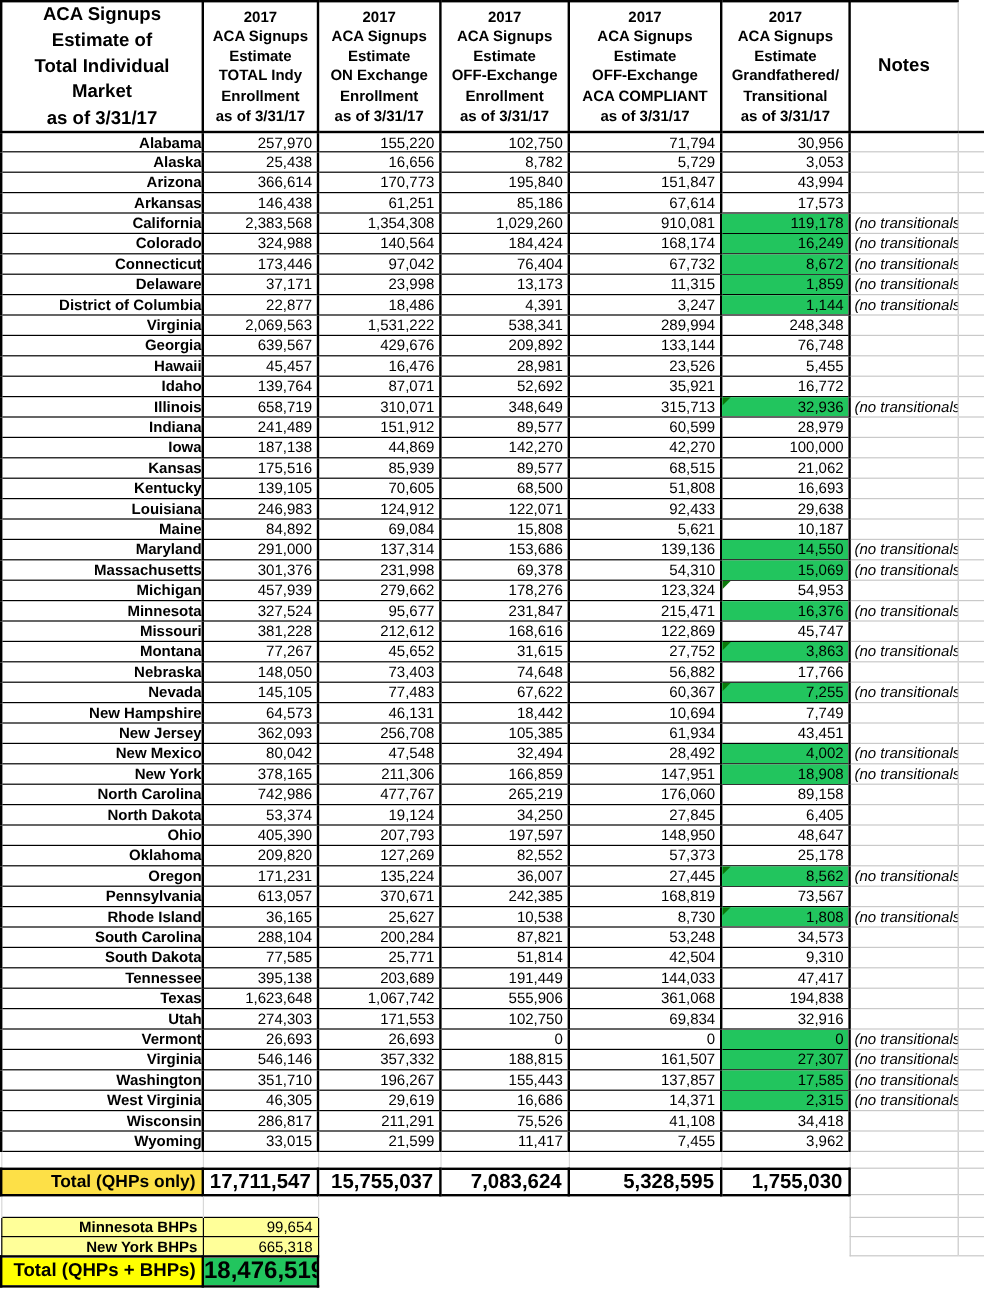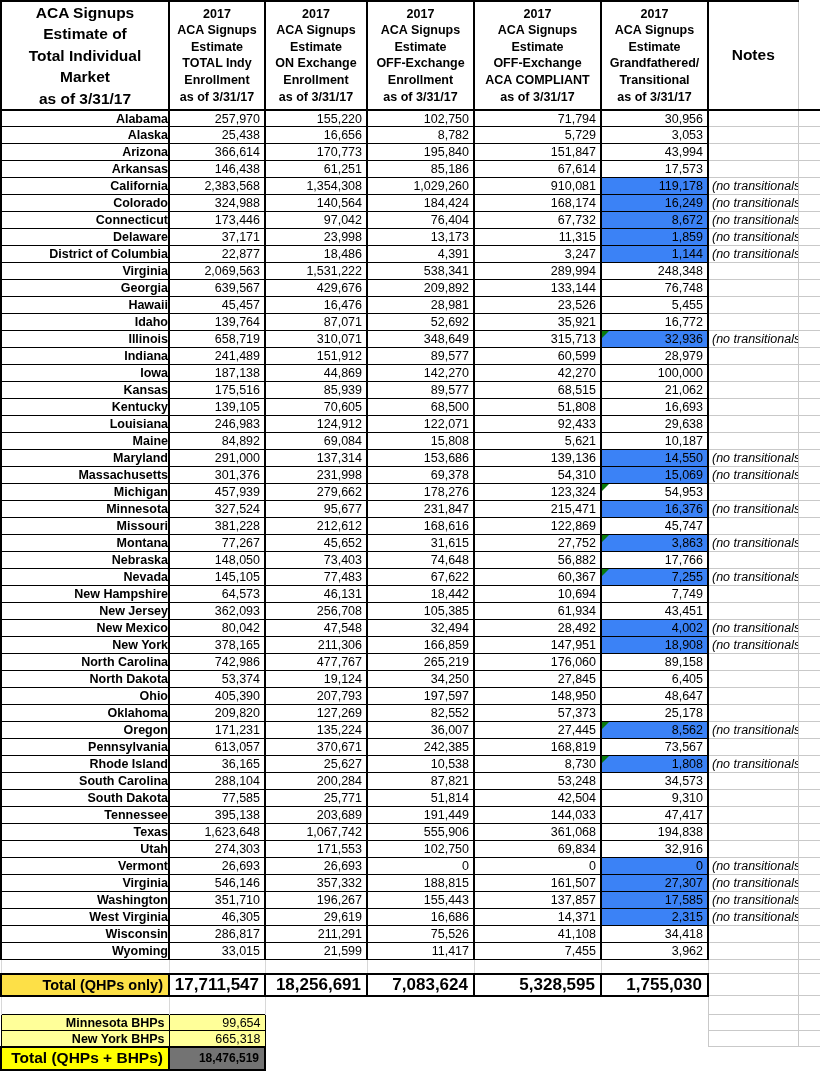--- a/index.html
+++ b/index.html
@@ -7,35 +7,35 @@
   table{border-collapse:collapse;table-layout:fixed;width:820px;}
   td,th{padding:0;font-size:12.5px;color:#000;overflow:hidden;white-space:nowrap;}
   tr.hdr{height:107px;}
   .hcell{border:2px solid #000;font-weight:bold;text-align:center;vertical-align:middle;white-space:pre-line;font-size:12.5px;line-height:1.33;}
   .hcell.big{font-size:15.5px;line-height:1.38;}
   .hcell.notes{font-size:15.5px;border-right:1px solid #c9c9c9;}
   .hcell-extra{border-bottom:2px solid #000;}
   tr.r{height:17px;}
   .state-cell{font-weight:bold;text-align:right;padding-right:0;border-left:2px solid #000;border-right:2px solid #000;border-bottom:1px solid #000;border-top:1px solid #000;}
   .num{text-align:right;padding-right:4px;border-left:2px solid #000;border-right:2px solid #000;border-bottom:1px solid #000;border-top:1px solid #000;position:relative;}
-  .hl{background:#3b82f6;}
+  .hl{background:#22c55e;}
   .marker{position:absolute;top:0;left:0;width:0;height:0;border-top:7px solid #0b7a0b;border-right:7px solid transparent;}
   .note-cell{font-style:italic;padding-left:3px;border-bottom:1px solid #c9c9c9;font-size:12.5px;}
   .extra-cell{border-bottom:1px solid #c9c9c9;border-left:1px solid #c9c9c9;}
   tr.gap1{height:14px;} tr.gap2{height:19px;}
   .gapsep{border-right:1px solid #d8d8d8;border-left:1px solid #d8d8d8;}
   tr.totalr{height:21px;}
   .total-label{background:#fde047;font-weight:bold;font-size:14.5px;text-align:right;padding-right:5px;border:2px solid #000;}
   .total-num{font-weight:bold;font-size:17px;text-align:right;padding-right:5px;border:2px solid #000;}
   tr.bhpr{height:16px;}
   .bhp-label{background:#ffff99;font-weight:bold;text-align:right;padding-right:4px;border:1px solid #000;}
   .bhp-value{background:#ffff99;text-align:right;padding-right:4px;border:1px solid #000;}
   tr.grandr{height:23px;}
   .grand-label{background:#ffff00;font-weight:bold;font-size:15.5px;text-align:right;padding-right:5px;border:2px solid #000;}
-  .grand-value{background:#737373;font-weight:bold;font-size:12px;text-align:right;padding-right:5px;border:2px solid #000;}
+  .grand-value{background:#22c55e;font-weight:bold;font-size:20px;text-align:right;padding-right:5px;border:2px solid #000;}
   .plain{border:none;}
 </style>
 </head>
 <body>
 
 <div id="page">
   <table>
     <colgroup>
       <col style="width:168px">
         <col style="width:96px">
@@ -596,21 +596,21 @@
         <td class="gapsep"></td>
           <td class="gapsep"></td>
         <td class="gapsep"></td>
           <td class="gapsep"></td>
         <td class="extra-cell"></td>
           <td class="extra-cell"></td>
       </tr>
       <tr class="totalr">
         <td class="total-label">Total (QHPs only)</td>
         <td class="total-num">17,711,547</td>
-        <td class="total-num">18,256,691</td>
+        <td class="total-num">15,755,037</td>
         <td class="total-num">7,083,624</td>
         <td class="total-num">5,328,595</td>
         <td class="total-num">1,755,030</td>
         <td class="extra-cell"></td>
           <td class="extra-cell"></td>
       </tr>
       <tr class="gap2">
         <td class="gapsep"></td>
           <td class="gapsep"></td>
         <td class="plain"></td>

